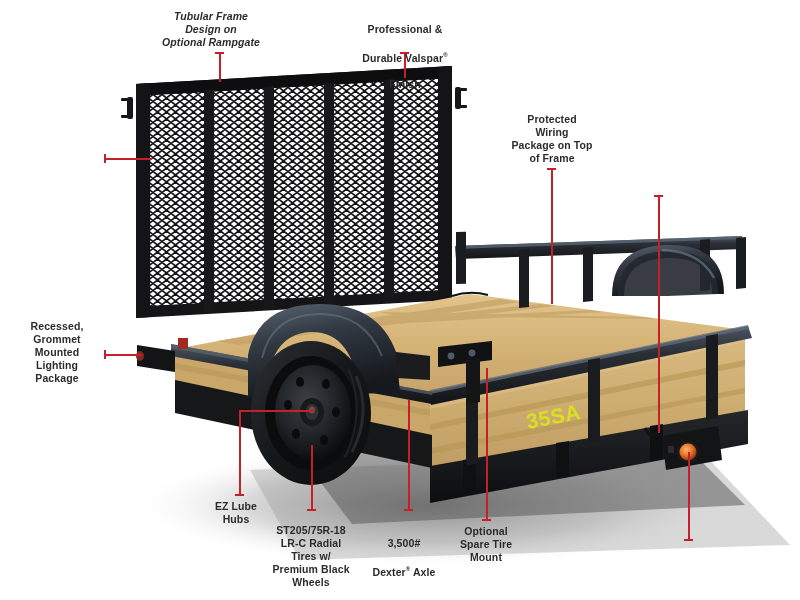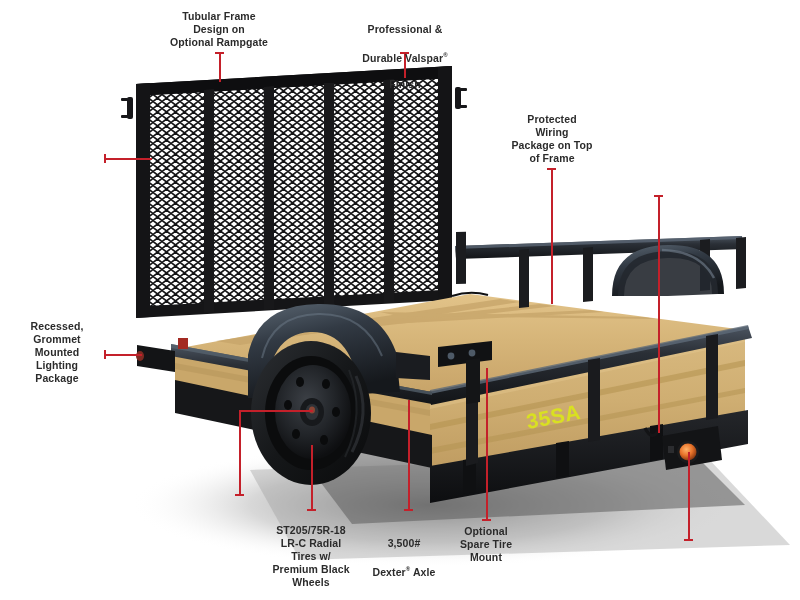--- a/index.html
+++ b/index.html
@@ -280,21 +280,21 @@
 
   <div class="leader v" style="left: 408px; top: 400px; height: 110px; background: rgb(196, 32, 42);"></div>
   <div class="cap h" style="left: 404px; top: 509px; background: rgb(196, 32, 42);"></div>
 
   <div class="leader v" style="left: 486px; top: 368px; height: 152px; background: rgb(196, 32, 42);"></div>
   <div class="cap h" style="left: 482px; top: 519px; background: rgb(196, 32, 42);"></div>
 
   <div class="leader v" style="left: 688px; top: 452px; height: 88px; background: rgb(196, 32, 42);"></div>
   <div class="cap h" style="left: 684px; top: 539px; background: rgb(196, 32, 42);"></div>
 
-  <div class="callout" style="left: 144px; top: 10px; width: 150px; color: rgb(43, 43, 43);">Tubular Frame
+  <div class="callout" style="left: 136px; top: 10px; width: 150px; color: rgb(43, 43, 43); font-style: italic;">Tubular Frame
 Design on
 Optional Rampgate</div>
 
   <div class="callout" style="left: 334px; top: 10px; width: 142px; color: rgb(43, 43, 43);">
     <span>Professional &amp;</span><br>
     <span>Durable Valspar</span><sup>®</sup><br>
     <span>Finish</span>
   </div>
 
   <div class="callout" style="left: 490px; top: 113px; width: 124px; color: rgb(43, 43, 43);">Protected
@@ -303,20 +303,22 @@
 of Frame</div>
 
 
 
   <div class="callout" style="left: 14px; top: 320px; width: 86px; color: rgb(43, 43, 43);">Recessed,
 Grommet
 Mounted
 Lighting
 Package</div>
 
+  <div class="callout" style="left: 190px; top: 500px; width: 92px; color: rgb(43, 43, 43);">EZ Lube
+Hubs</div>
 
   <div class="callout" style="left: 253px; top: 524px; width: 116px; color: rgb(43, 43, 43);">ST205/75R-18
 LR-C Radial
 Tires w/
 Premium Black
 Wheels</div>
 
   <div class="callout" style="left: 356px; top: 524px; width: 96px; color: rgb(43, 43, 43);">
     <span>3,500#</span><br>
     <span>Dexter</span><sup>®</sup><span> Axle</span>

